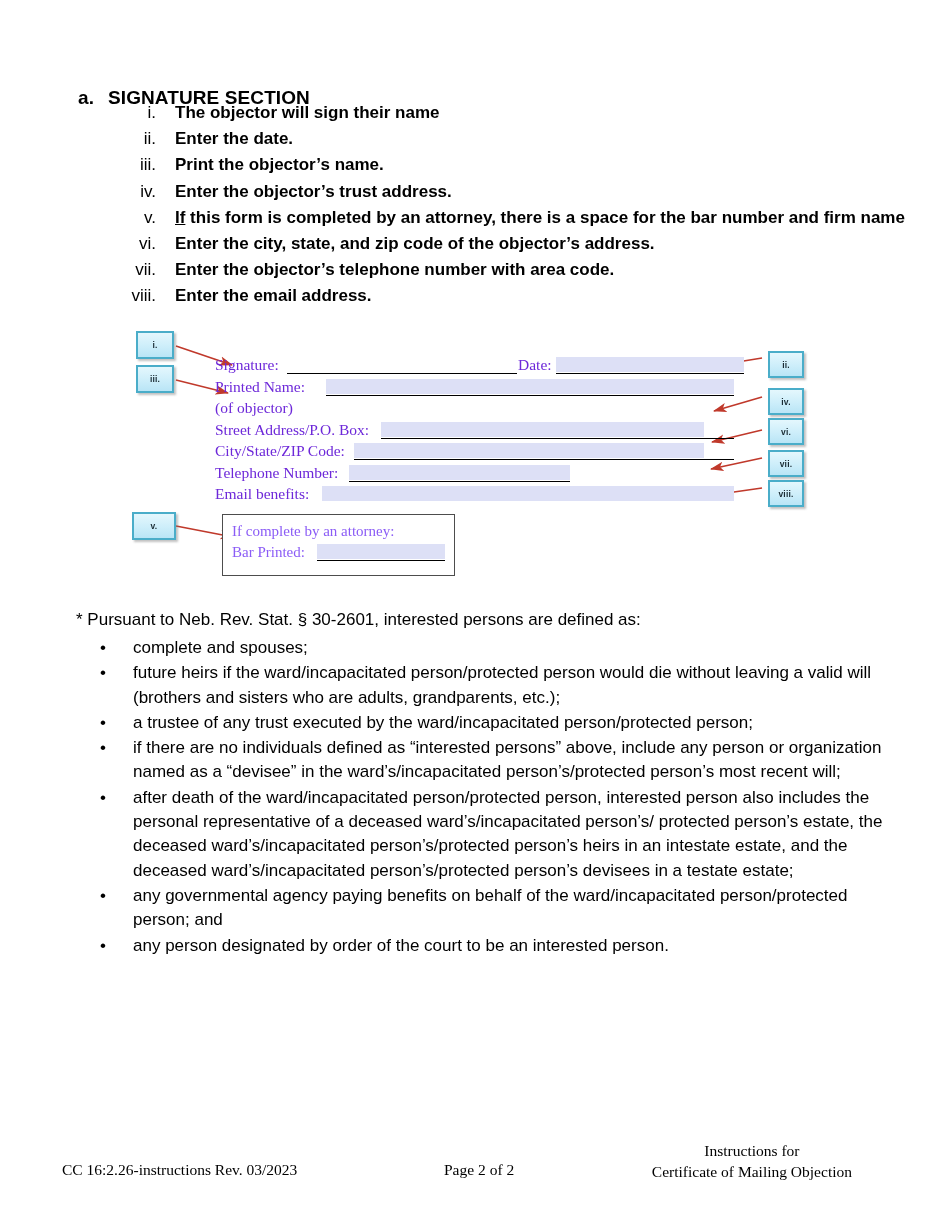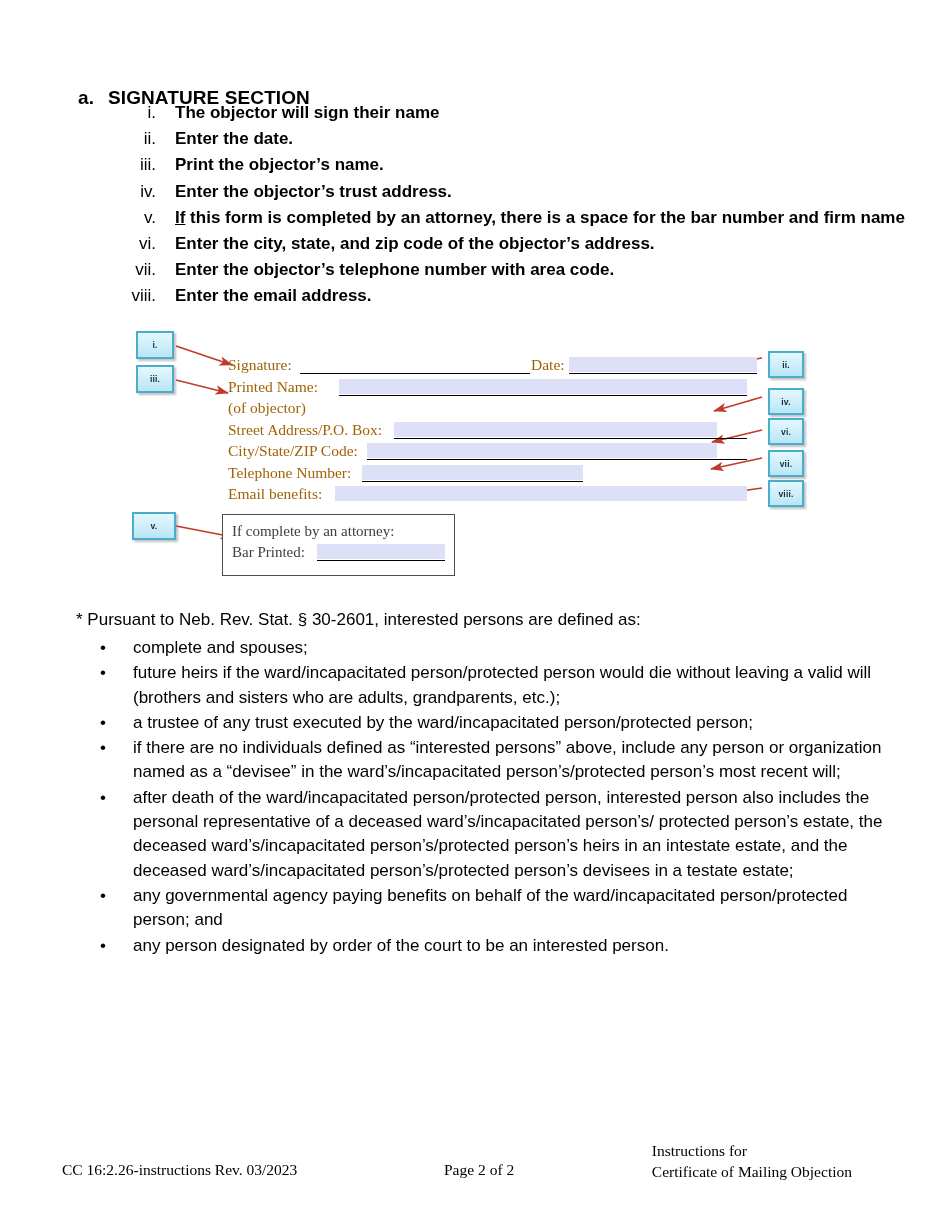--- a/index.html
+++ b/index.html
@@ -95,26 +95,26 @@
     color: #1a2b33;
     display: flex;
     align-items: center;
     justify-content: center;
     letter-spacing: 0.2px;
   }
 
   
   .formblock {
     position: absolute;
-    left: 228px;
+    left: 215px;
     top: 38px;
     width: 530px;
     font-family: "Liberation Serif", serif;
     font-size: 15.5px;
-    color: #a16207;
+    color: #6d28d9;
   }
   .frow {
     position: relative;
     height: 21.5px;
   }
   .flabel {
     position: absolute;
     left: 0;
     top: 0;
     white-space: nowrap;
@@ -135,21 +135,21 @@
     position: absolute;
     left: 222px;
     top: 196px;
     width: 233px;
     height: 62px;
     border: 1.5px solid #4d4d4d;
     box-sizing: border-box;
     background: #ffffff;
     font-family: "Liberation Serif", serif;
     font-size: 15px;
-    color: #404040;
+    color: #8b5cf6;
   }
   .attorney-line1 {
     position: absolute;
     left: 9px;
     top: 8px;
     white-space: nowrap;
   }
   .attorney-line2 {
     position: absolute;
     left: 9px;
@@ -226,21 +226,21 @@
   .footer-center {
     position: absolute;
     left: 444px;
     top: 27px;
     white-space: nowrap;
   }
   .footer-right {
     position: absolute;
     right: 98px;
     top: 6px;
-    text-align: left;
+    text-align: center;
     line-height: 21px;
     white-space: nowrap;
   }
 </style>
 </head>
 <body>
 
 <div class="page">
 
   <div class="section-heading">

